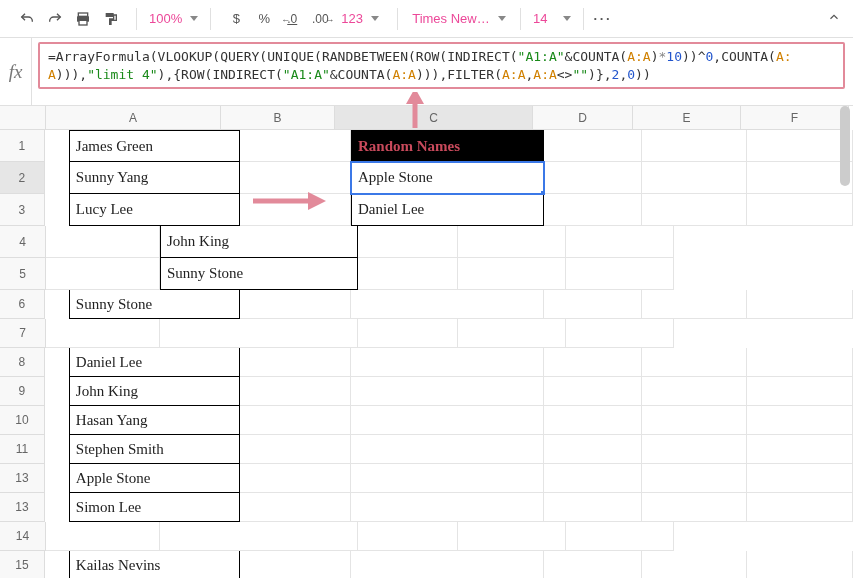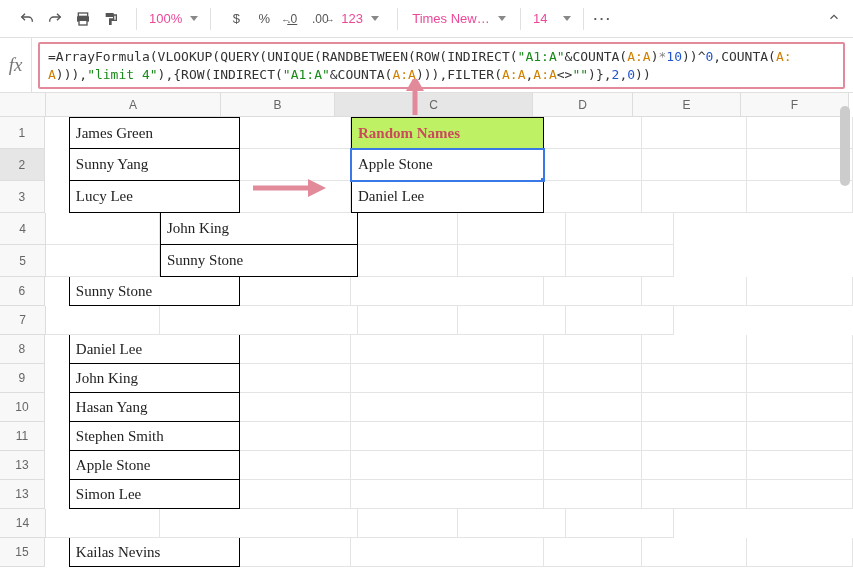--- a/index.html
+++ b/index.html
@@ -9,21 +9,21 @@
   .tb-group { display: flex; align-items: center; gap: 2px; padding: 0 6px; }
   .tb-sep { width: 1px; height: 22px; background: #e0e0e0; margin: 0 2px; }
   .tb-btn { width: 26px; height: 26px; display: flex; align-items: center; justify-content: center; color: #555; cursor: pointer; border-radius: 2px; }
   .tb-txt { display: flex; align-items: center; gap: 6px; color: #ec4899; font-size: 13px; padding: 0 6px; cursor: pointer; }
   .caret-down { display: inline-block; width: 0; height: 0; border-left: 4px solid transparent; border-right: 4px solid transparent; border-top: 5px solid #888; margin-left: 2px; }
   .dots { letter-spacing: 2px; font-weight: bold; }
   .chev-up { position: absolute; right: 12px; top: 10px; font-size: 14px; color: #555; cursor: pointer; }
   
   .formula-row { display: flex; align-items: stretch; border-bottom: 1px solid #e0e0e0; min-height: 42px; }
   .fx-cell { width: 32px; display: flex; align-items: center; justify-content: center; border-right: 1px solid #e0e0e0; font-style: italic; font-family: 'Times New Roman', serif; color: #777; font-size: 19px; }
-  .formula-box { flex: 1; margin: 4px 8px 3px 6px; border: 2px solid #e28a9a; border-radius: 2px; padding: 4px 8px; font-family: 'Consolas', monospace; font-size: 13px; line-height: 1.35; color: #333; background: #fff; word-break: break-all; }
+  .formula-box { flex: 1; margin: 4px 8px 16px 6px; border: 2px solid #e28a9a; border-radius: 2px; padding: 4px 8px; font-family: 'Consolas', monospace; font-size: 13px; line-height: 1.35; color: #333; background: #fff; word-break: break-all; }
   .formula-box .fn { color: #333; }
   .formula-box .str { color: #1a8a1a; }
   .formula-box .rng { color: #d08000; }
   .formula-box .star { color: #888; }
   .formula-box .num { color: #2255cc; }
   
   .grid { position: relative; }
   .col-headers { display: flex; height: 24px; }
   .corner { width: 46px; height: 24px; background: #f8f8f8; border-right: 1px solid #ddd; border-bottom: 1px solid #ddd; }
   .col-head { height: 24px; background: #f8f8f8; border-right: 1px solid #ddd; border-bottom: 1px solid #ddd; text-align: center; line-height: 24px; color: #666; font-size: 12px; }
@@ -40,21 +40,21 @@
   .col-d { width: 100px; }
   .col-e { width: 108px; }
   .col-f { width: 108px; }
   
   .bordered-a { border: 1px solid #000; border-top: none; margin-left: 24px; }
   .bordered-a.first { border-top: 1px solid #000; }
   .bordered-c { border: 1px solid #000; border-top: none; }
   .bordered-c.first { border-top: 1px solid #000; }
   .bordered-c.last { border-bottom: 1px solid #000; }
   
-  .header-cell { background: #bef264; color: #c94a5c; font-weight: bold; }
+  .header-cell { background: #000000; color: #c94a5c; font-weight: bold; }
   
   .selected-cell { outline: 2px solid #3b78e7; outline-offset: -1px; position: relative; z-index: 2; }
   .sel-handle { position: absolute; right: -3px; bottom: -3px; width: 6px; height: 6px; background: #3b78e7; border: 1px solid #fff; }
   
   .rh-tall { height: 32px; }
   .rh-norm { height: 29px; }
   
   .arrow-right { position: absolute; color: #e08a9a; font-size: 26px; pointer-events: none; }
   .arrow-up { position: absolute; color: #e08a9a; font-size: 26px; pointer-events: none; }
   

